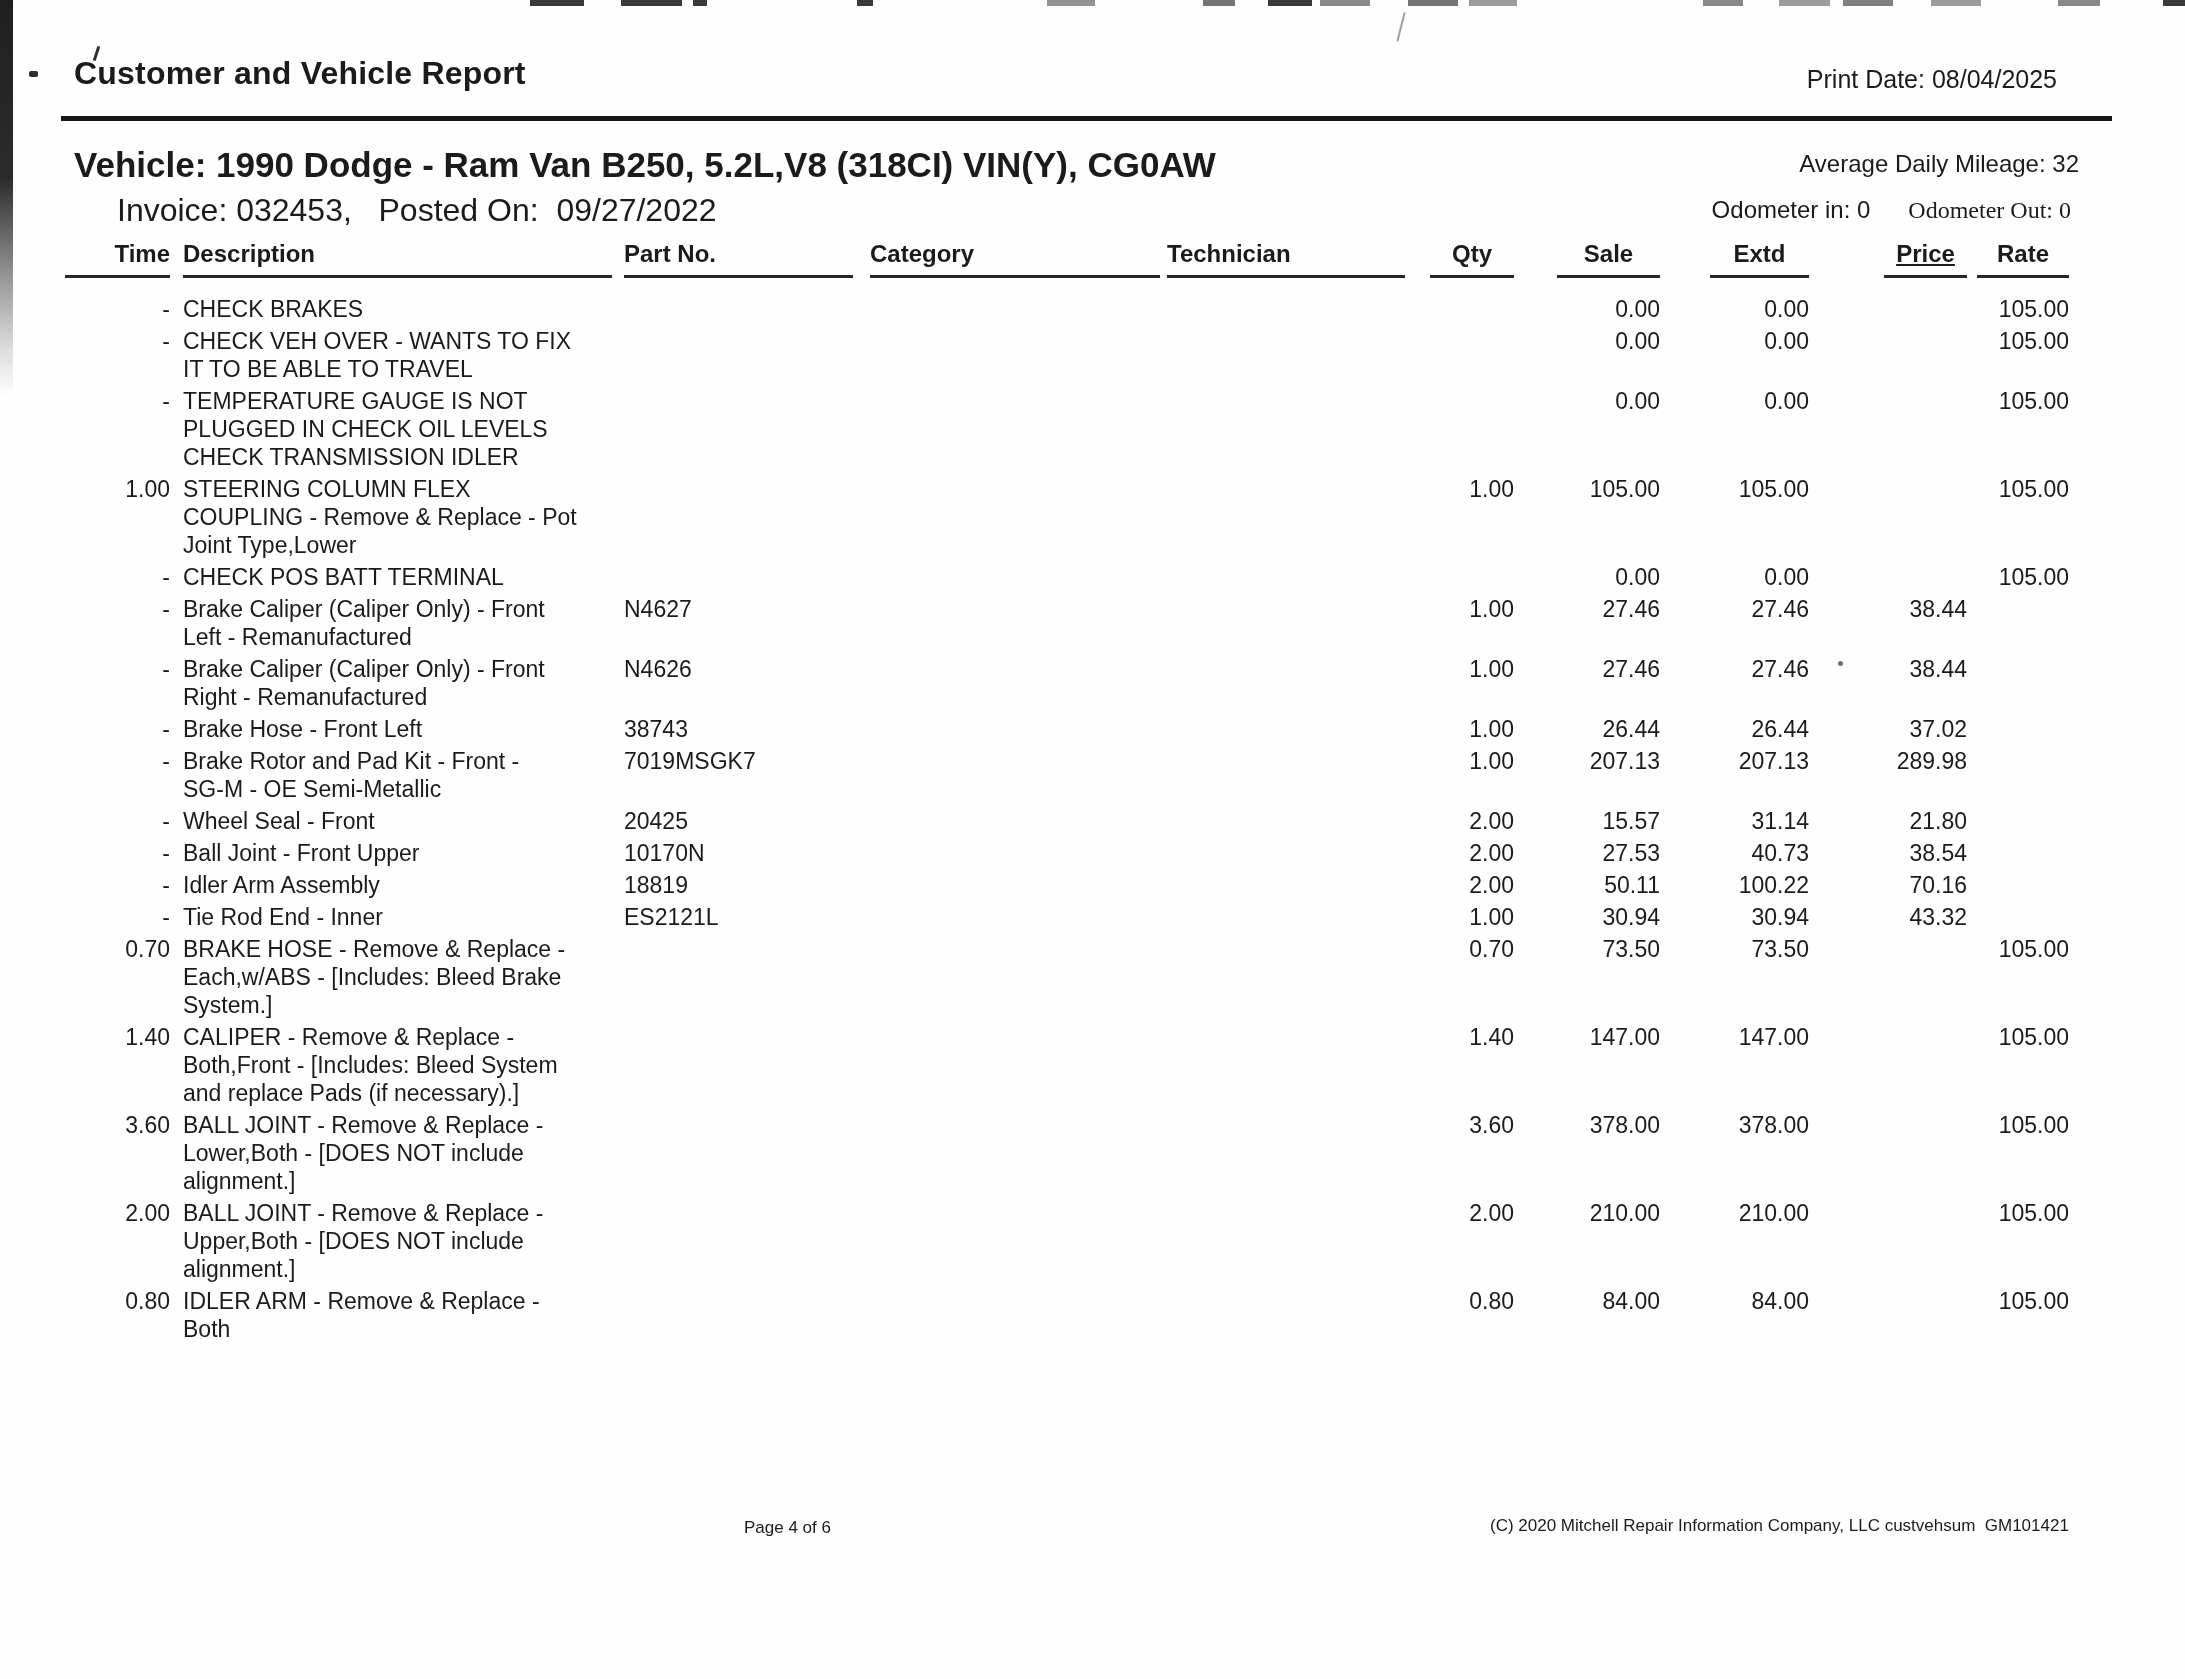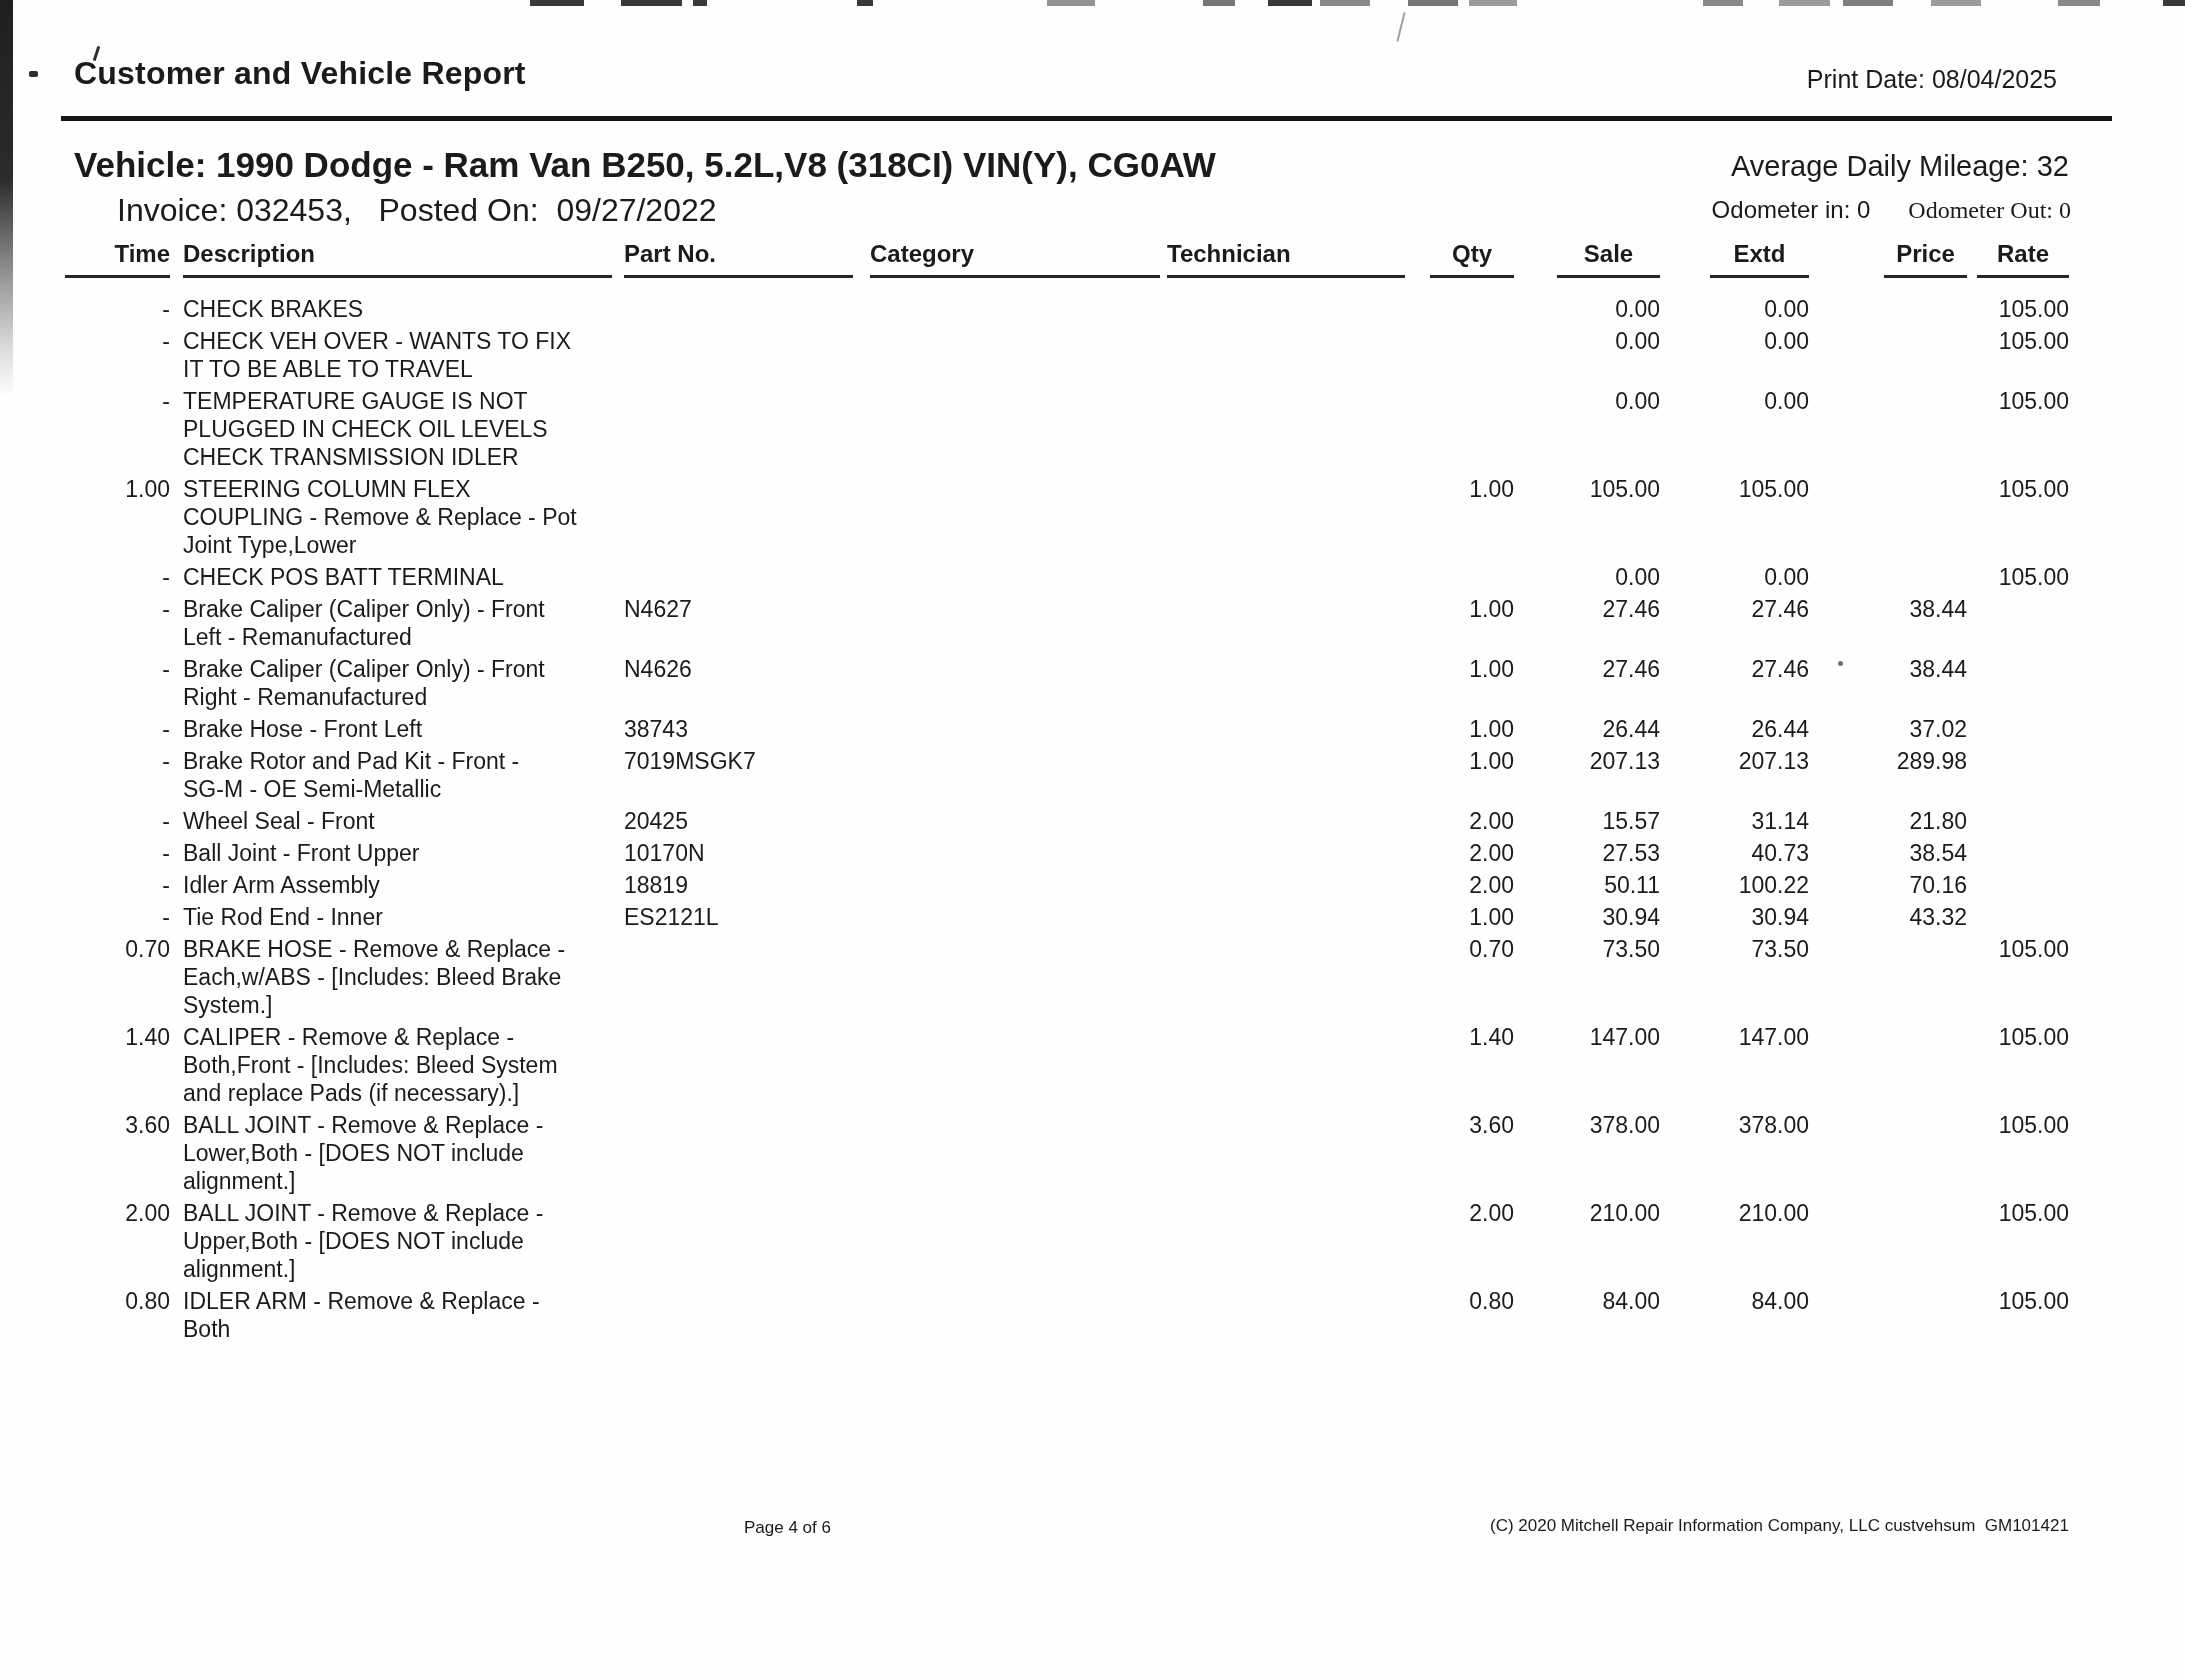--- a/index.html
+++ b/index.html
@@ -17,21 +17,21 @@
     background:linear-gradient(180deg,#1f1f1f 0%,#2b2b2b 45%,rgba(80,80,80,.55) 72%,rgba(120,120,120,.25) 88%,transparent 100%);
   }
   .dash{position:absolute;top:0;height:6px;background:#3a3a3a;}
   .mark{position:absolute;background:#2e2e2e;}
   .dot{position:absolute;border-radius:50%;background:#6f6f6f;}
   
   .title{position:absolute;left:74px;top:55px;font-size:32px;font-weight:700;letter-spacing:0.2px;}
   .print-date{position:absolute;right:129px;top:65px;font-size:25px;}
   .rule{position:absolute;left:61px;top:116px;width:2051px;height:5px;background:#161616;}
   .vehicle{position:absolute;left:74px;top:145px;font-size:35px;font-weight:700;}
-  .mileage{position:absolute;right:117px;top:150px;font-size:29px;}
+  .mileage{position:absolute;right:107px;top:150px;font-size:24px;}
   .invoice{position:absolute;left:117px;top:192px;font-size:32px;white-space:pre;}
   .odom{position:absolute;right:115px;top:196px;font-size:24px;}
   .odom span + span{margin-left:38px;font-family:Liberation Serif, serif;}
   
   .table{position:absolute;left:0;top:238px;width:2186px;}
   .trow{display:flex;align-items:flex-start;}
   .tbody .trow{margin-bottom:4px;}
   .cell{font-size:23px;line-height:28px;}
   .c-time{flex:0 0 170px;text-align:right;}
   .c-desc{flex:0 0 441px;margin-left:13px;white-space:pre;}
@@ -47,21 +47,21 @@
   .thead{margin-bottom:17px;align-items:center;}
   .u{display:inline-block;border-bottom:3px solid #262626;padding-bottom:7px;padding-top:2px;}
   .u-time{width:105px;text-align:right;}
   .u-desc{width:429px;text-align:left;}
   .u-part{width:229px;text-align:left;}
   .u-cat{width:290px;text-align:left;}
   .u-tech{width:238px;text-align:left;}
   .u-qty{width:84px;text-align:center;}
   .u-sale{width:103px;text-align:center;}
   .u-extd{width:99px;text-align:center;}
-  .u-price{width:83px;text-align:center;}
+  .u-price{width:83px;text-align:center;text-decoration:underline;}
   .u-rate{width:92px;text-align:center;}
   
   .footer-page{position:absolute;left:744px;top:1518px;font-size:17px;}
   .footer-copy{position:absolute;left:1490px;top:1516px;font-size:17px;white-space:pre;}
 </style>
 </head>
 <body>
 
 <div class="page">
 

